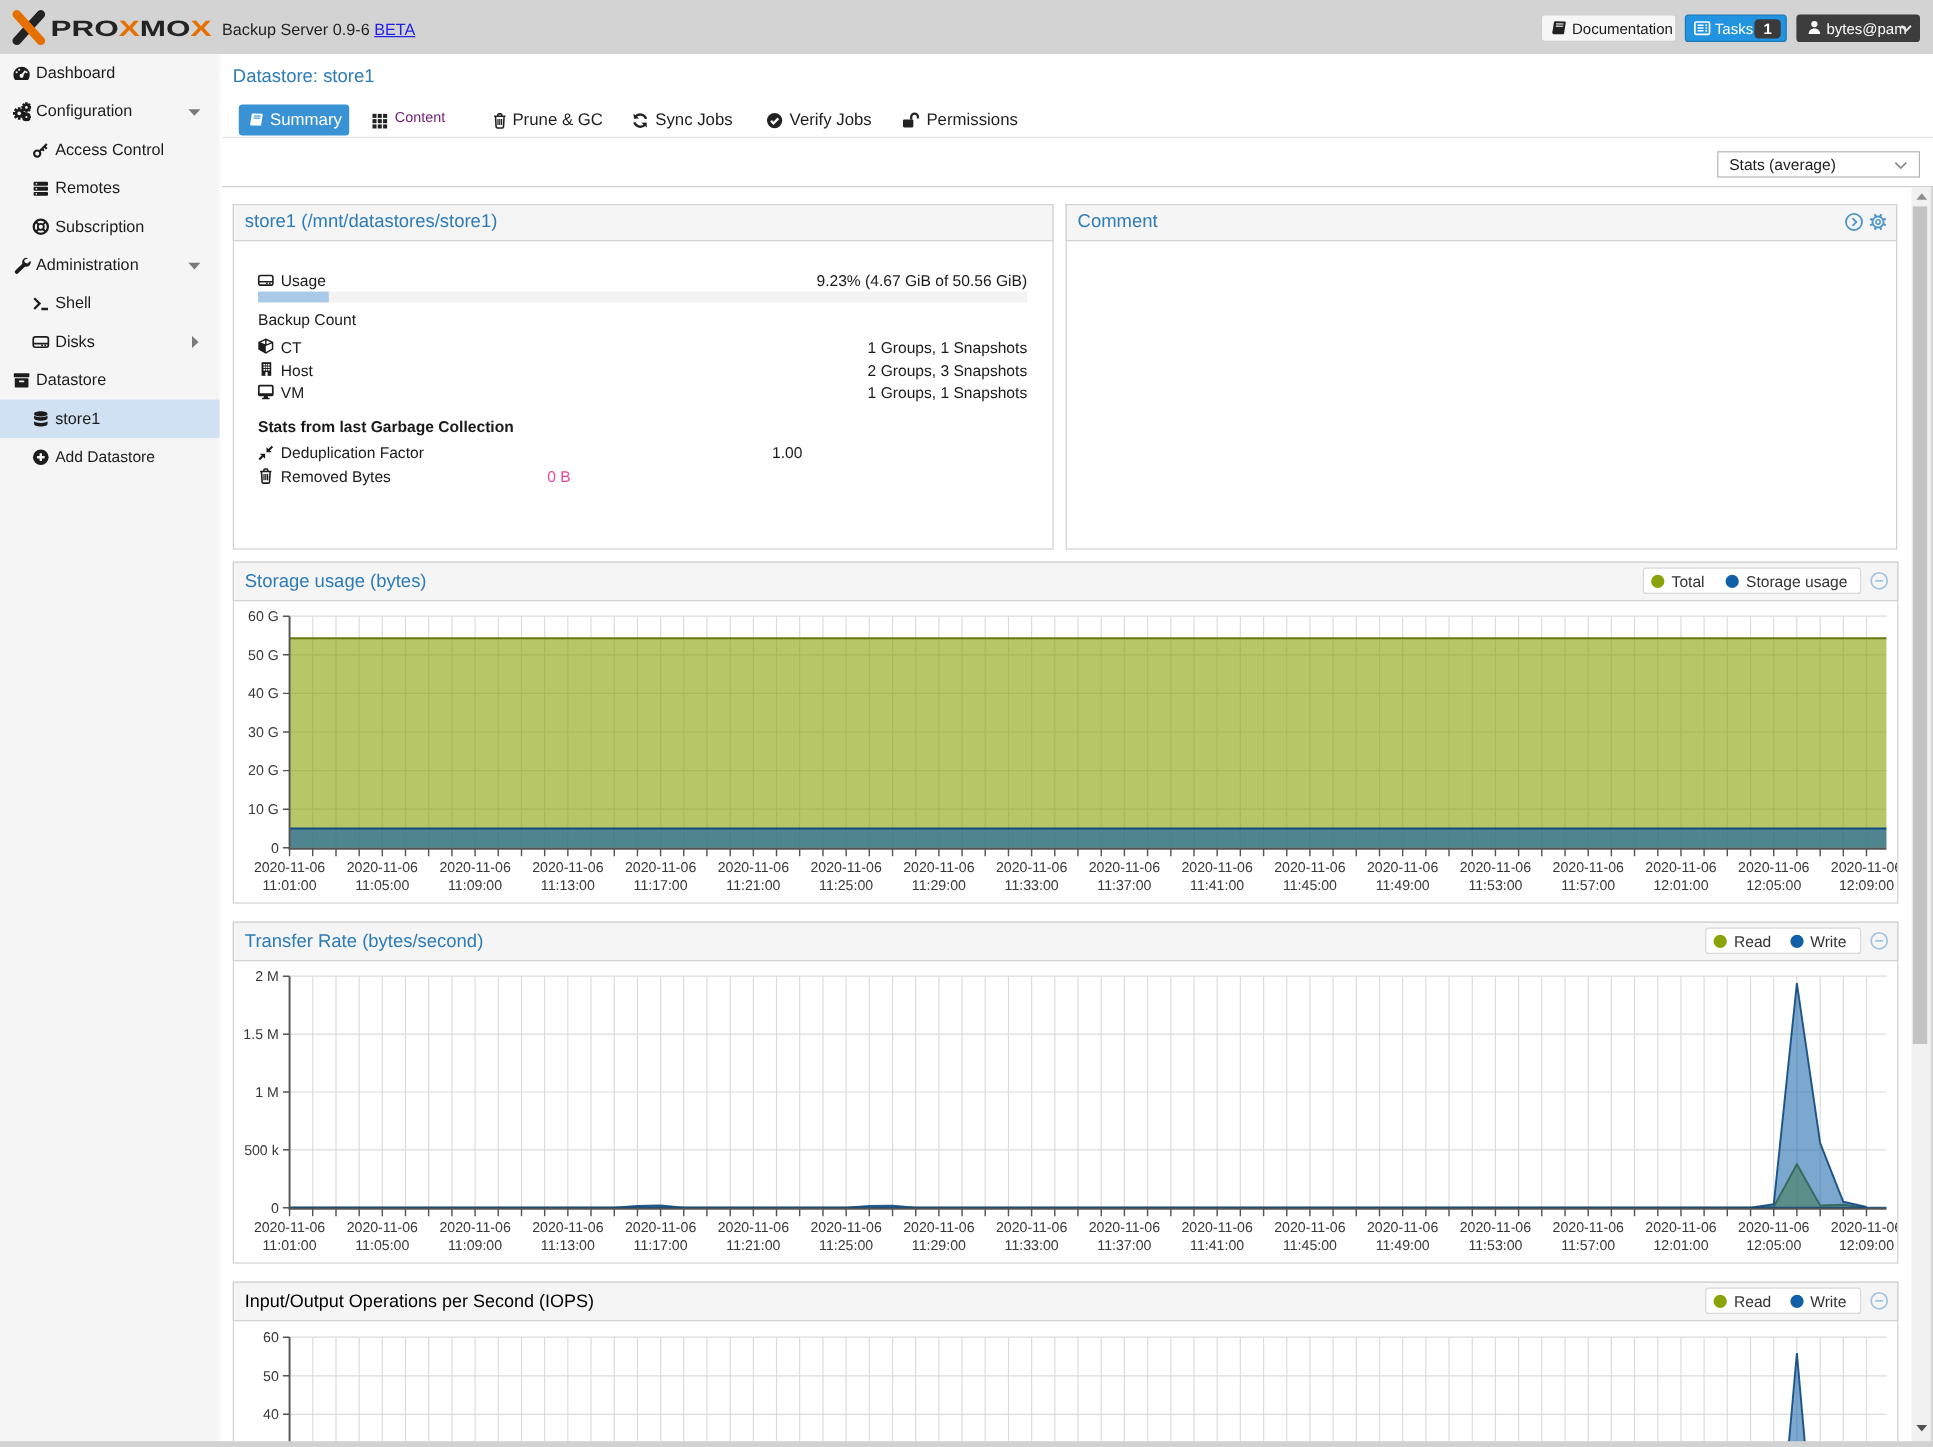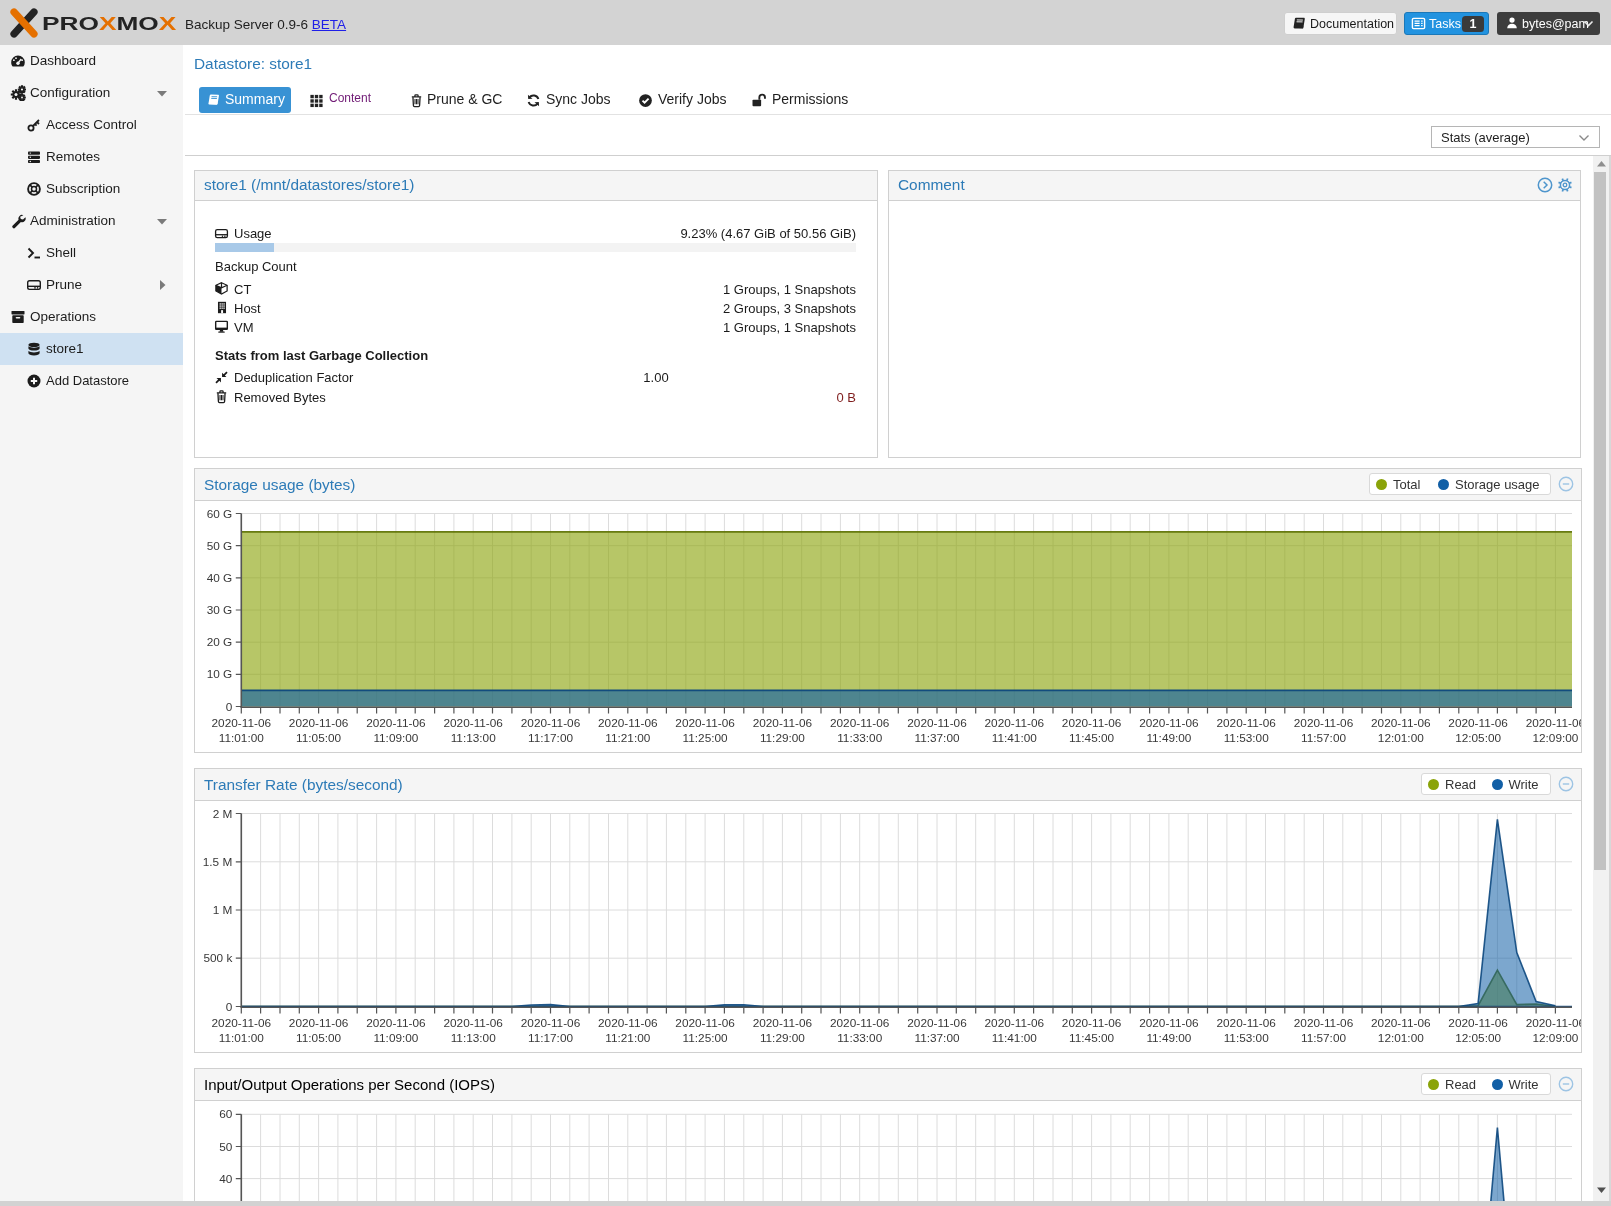--- a/index.html
+++ b/index.html
@@ -109,32 +109,32 @@
     </svg>
     <div class="abs" style="left:46px;top:245px;font-size:13.5px;color:#1c1c1c">Shell</div>
 <svg style="position:absolute;left:26px;top:277px" width="16" height="16" viewBox="0 0 16 16">
       <g stroke="#1c1c1c" stroke-width="1.4" fill="none">
         <rect x="1.7" y="3.8" width="12.6" height="8.6" rx="1.8"></rect>
         <path d="M2 9.3h12"></path>
       </g>
       <circle cx="11.6" cy="10.9" r="0.8" fill="#1c1c1c"></circle>
       <circle cx="9" cy="10.9" r="0.8" fill="#1c1c1c"></circle>
     </svg>
-    <div class="abs" style="left:46px;top:277px;font-size:13.5px;color:#1c1c1c">Prune</div>
+    <div class="abs" style="left:46px;top:277px;font-size:13.5px;color:#1c1c1c">Disks</div>
     <svg class="abs" style="left:159px;top:279px" width="7" height="12" viewBox="0 0 7 12">
       <path d="M1 1v10L6.5 6z" fill="#7a7a7a"></path>
     </svg>
 <svg style="position:absolute;left:10px;top:309px" width="16" height="16" viewBox="0 0 16 16">
       <g fill="#1c1c1c">
         <rect x="1.5" y="2" width="13" height="3.4" rx="0.6"></rect>
         <rect x="2.3" y="6.3" width="11.4" height="7.7" rx="0.8"></rect>
       </g>
       <rect x="5.7" y="8" width="4.6" height="1.6" rx="0.8" fill="#f5f5f5"></rect>
     </svg>
-    <div class="abs" style="left:30px;top:309px;font-size:13.5px;color:#1c1c1c">Operations</div>
+    <div class="abs" style="left:30px;top:309px;font-size:13.5px;color:#1c1c1c">Datastore</div>
 <svg style="position:absolute;left:26px;top:341px" width="16" height="16" viewBox="0 0 16 16">
       <g fill="#1c1c1c">
         <path d="M8 1.8c-3.2 0-5.6.9-5.6 2.1S4.8 6 8 6s5.6-.9 5.6-2.1S11.2 1.8 8 1.8z"></path>
         <path d="M2.4 5.3v2.2c0 1.2 2.4 2.1 5.6 2.1s5.6-.9 5.6-2.1V5.3C12.6 6.2 10.4 6.7 8 6.7S3.4 6.2 2.4 5.3z"></path>
         <path d="M2.4 8.9v2.2c0 1.2 2.4 2.1 5.6 2.1s5.6-.9 5.6-2.1V8.9c-1 .9-3.2 1.4-5.6 1.4s-4.6-.5-5.6-1.4z" transform="translate(0 1.2)"></path>
       </g>
     </svg>
     <div class="abs" style="left:46px;top:341px;font-size:13.5px;color:#1c1c1c">store1</div>
 <svg style="position:absolute;left:26px;top:373px" width="16" height="16" viewBox="0 0 16 16">
       <circle cx="8" cy="8" r="6.5" fill="#1c1c1c"></circle>
@@ -260,21 +260,21 @@
 <div class="abs" style="left:234px;top:370px;font-size:13px;color:#1a1a1a">Deduplication Factor</div>
 <div class="abs" style="left:456px;top:370px;width:400px;text-align:center;font-size:13px;color:#1a1a1a">1.00</div>
 <svg style="position:absolute;left:214px;top:389px" width="15" height="15" viewBox="0 0 16 16">
       <g stroke="#1c1c1c" stroke-width="1.4" fill="none">
         <path d="M3 4.2h10M6.3 4V2.8a.8.8 0 0 1 .8-.8h1.8a.8.8 0 0 1 .8.8V4"></path>
         <path d="M4.2 4.4l.5 9a1.2 1.2 0 0 0 1.2 1.1h4.2a1.2 1.2 0 0 0 1.2-1.1l.5-9"></path>
         <path d="M6.4 6.5v5.5M8 6.5v5.5M9.6 6.5v5.5" stroke-width="1.1"></path>
       </g>
     </svg>
 <div class="abs" style="left:234px;top:390px;font-size:13px;color:#1a1a1a">Removed Bytes</div>
-<div class="abs" style="left:456px;top:390px;width:400px;text-align:right;font-size:13px;color:#7f1d1d">0 B</div>
+<div class="abs" style="left:456px;top:390px;width:400px;text-align:left;font-size:13px;color:#ec4899">0 B</div>
 <div class="abs" style="left:888px;top:170px;width:693px;height:288px;background:#fff;border:1px solid #d0d0d0"></div>
     <div class="abs" style="left:888px;top:170px;width:693px;height:31px;background:#f5f5f5;border:1px solid #d0d0d0;border-bottom:1px solid #d0d0d0"></div>
     <div class="abs" style="left:898px;top:176px;font-size:15.4px;color:#2d7bb7">Comment</div>
 <svg style="position:absolute;left:1537px;top:177px" width="16" height="16" viewBox="0 0 16 16">
       <circle cx="8" cy="8" r="6.7" fill="none" stroke="#4e95cc" stroke-width="1.5"></circle>
       <path d="M6.7 4.7 10 8l-3.3 3.3" fill="none" stroke="#4e95cc" stroke-width="1.5"></path>
     </svg>
 <svg style="position:absolute;left:1557px;top:177px" width="16" height="16" viewBox="0 0 16 16">
       <circle cx="8" cy="8" r="4.6" fill="none" stroke="#4e95cc" stroke-width="1.5"></circle>
       <circle cx="8" cy="8" r="1.8" fill="none" stroke="#4e95cc" stroke-width="1.3"></circle>

